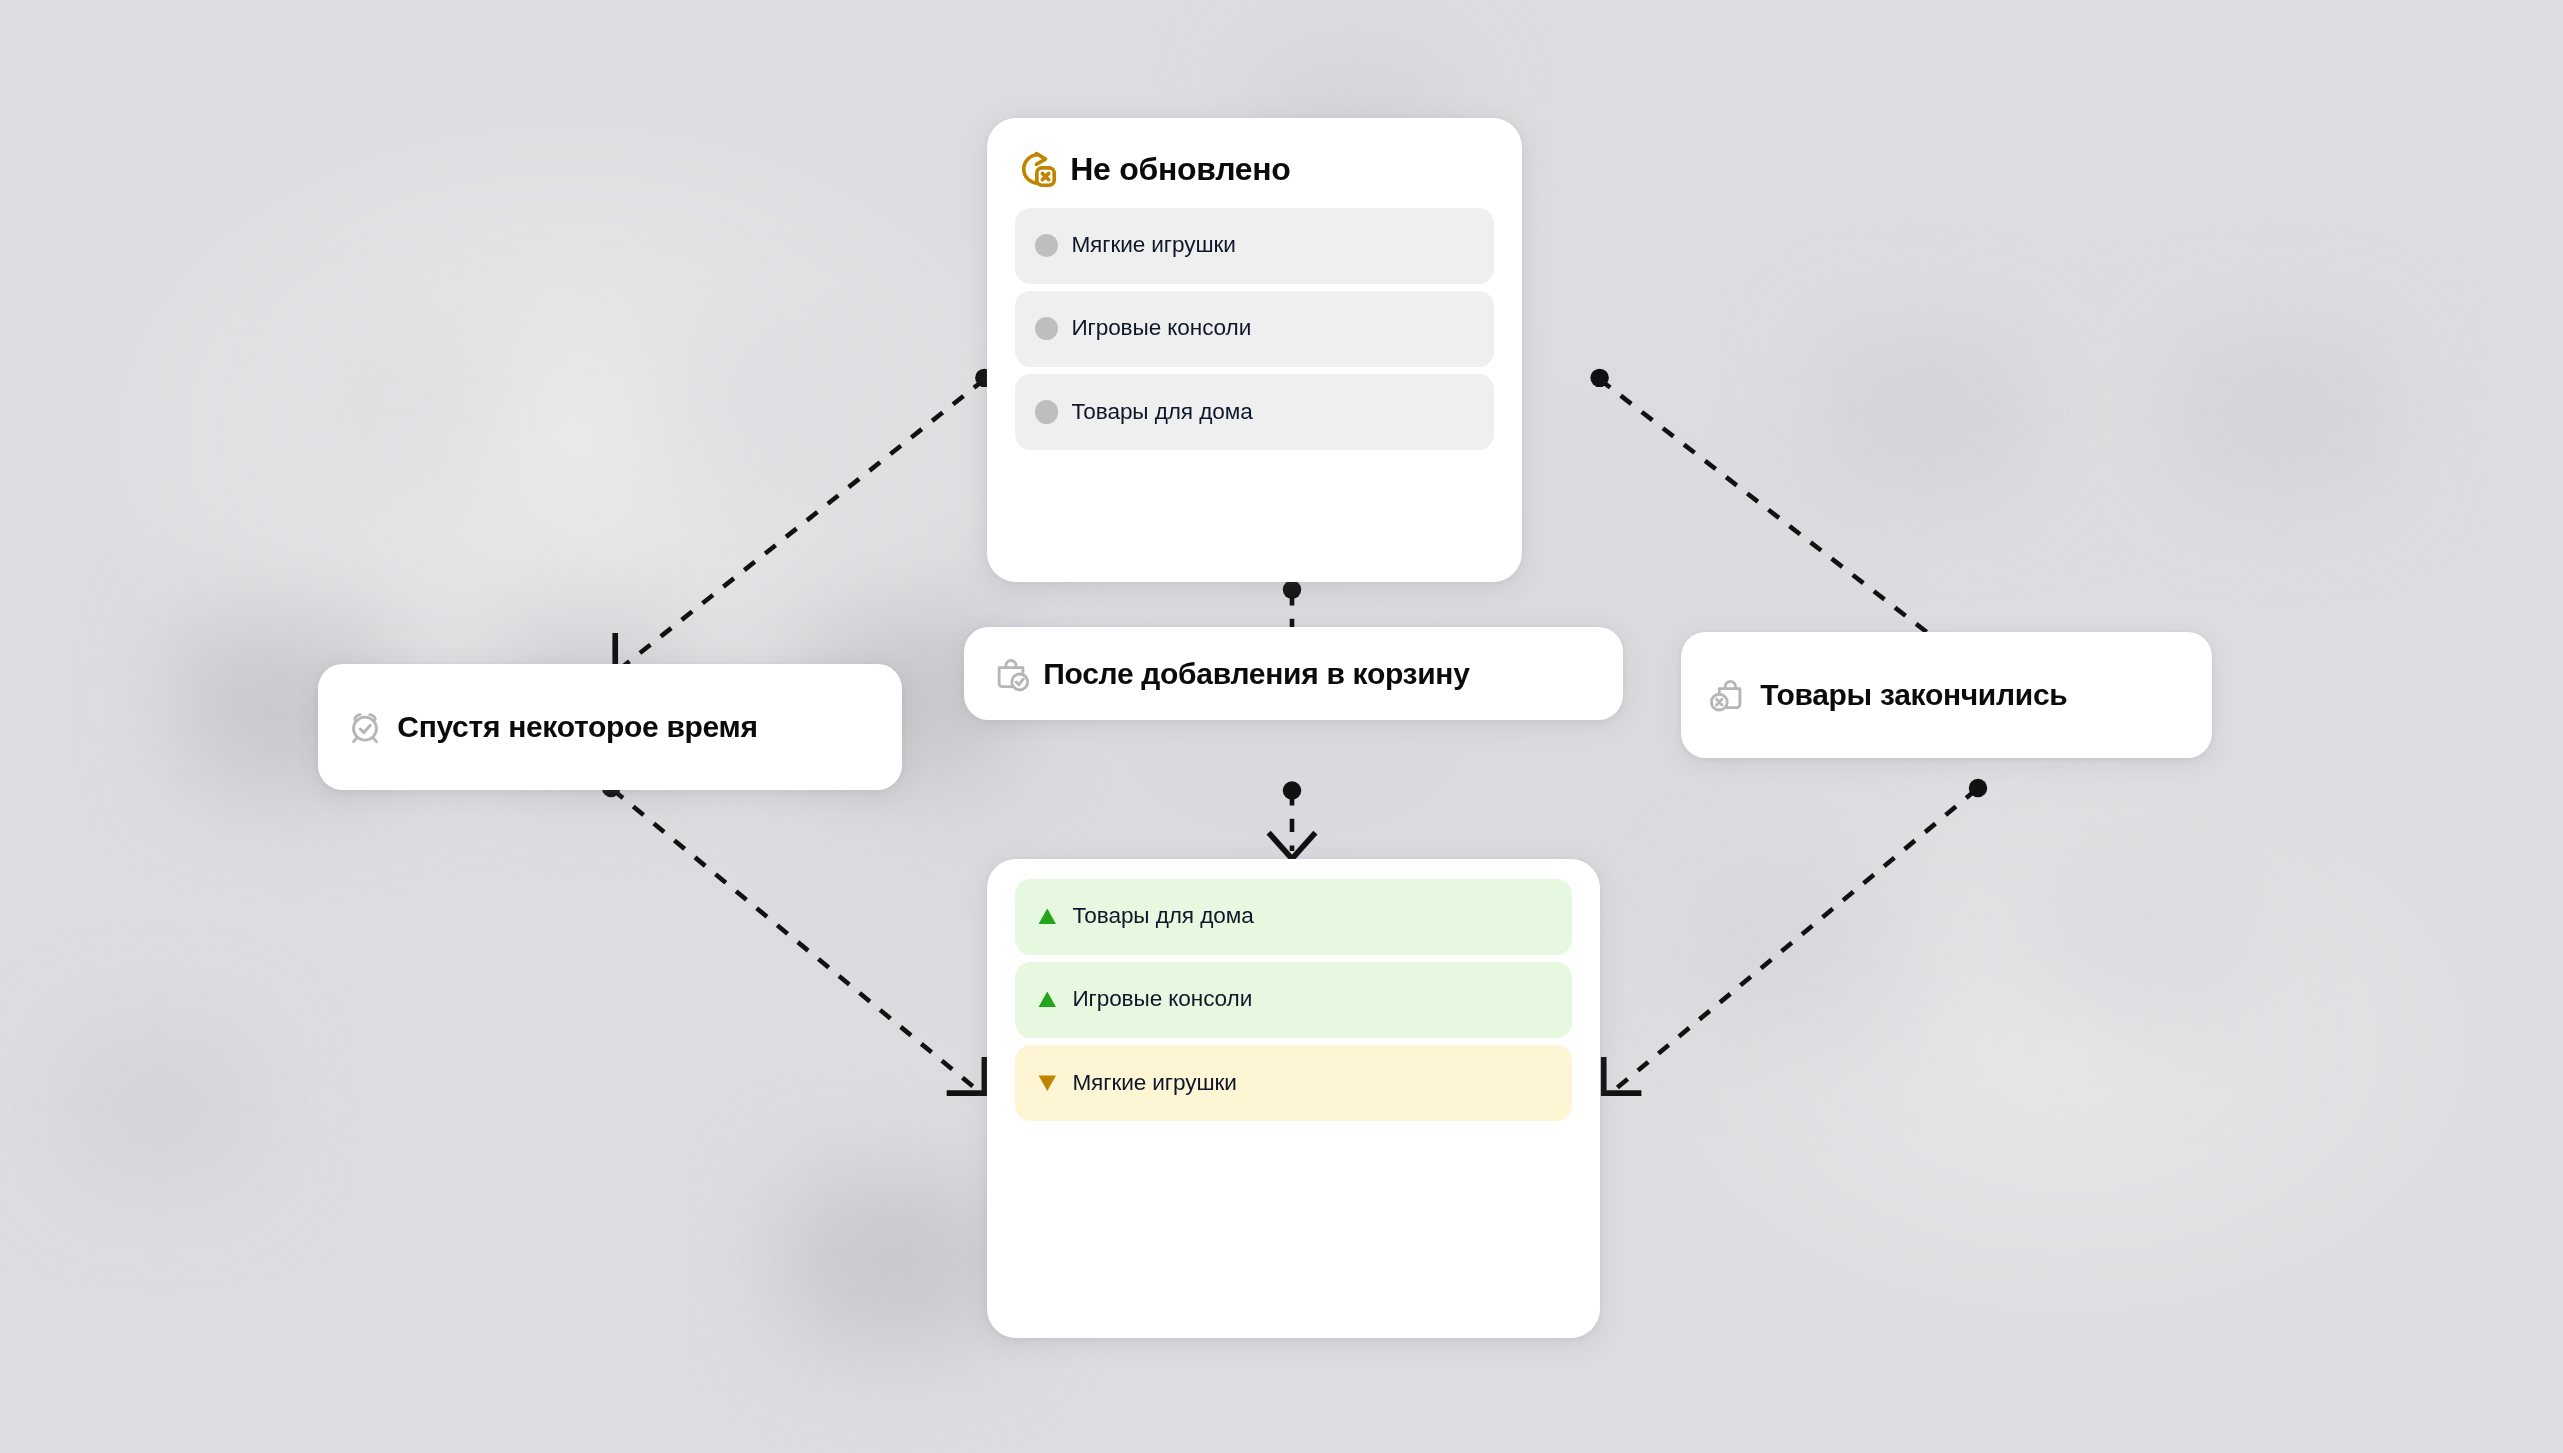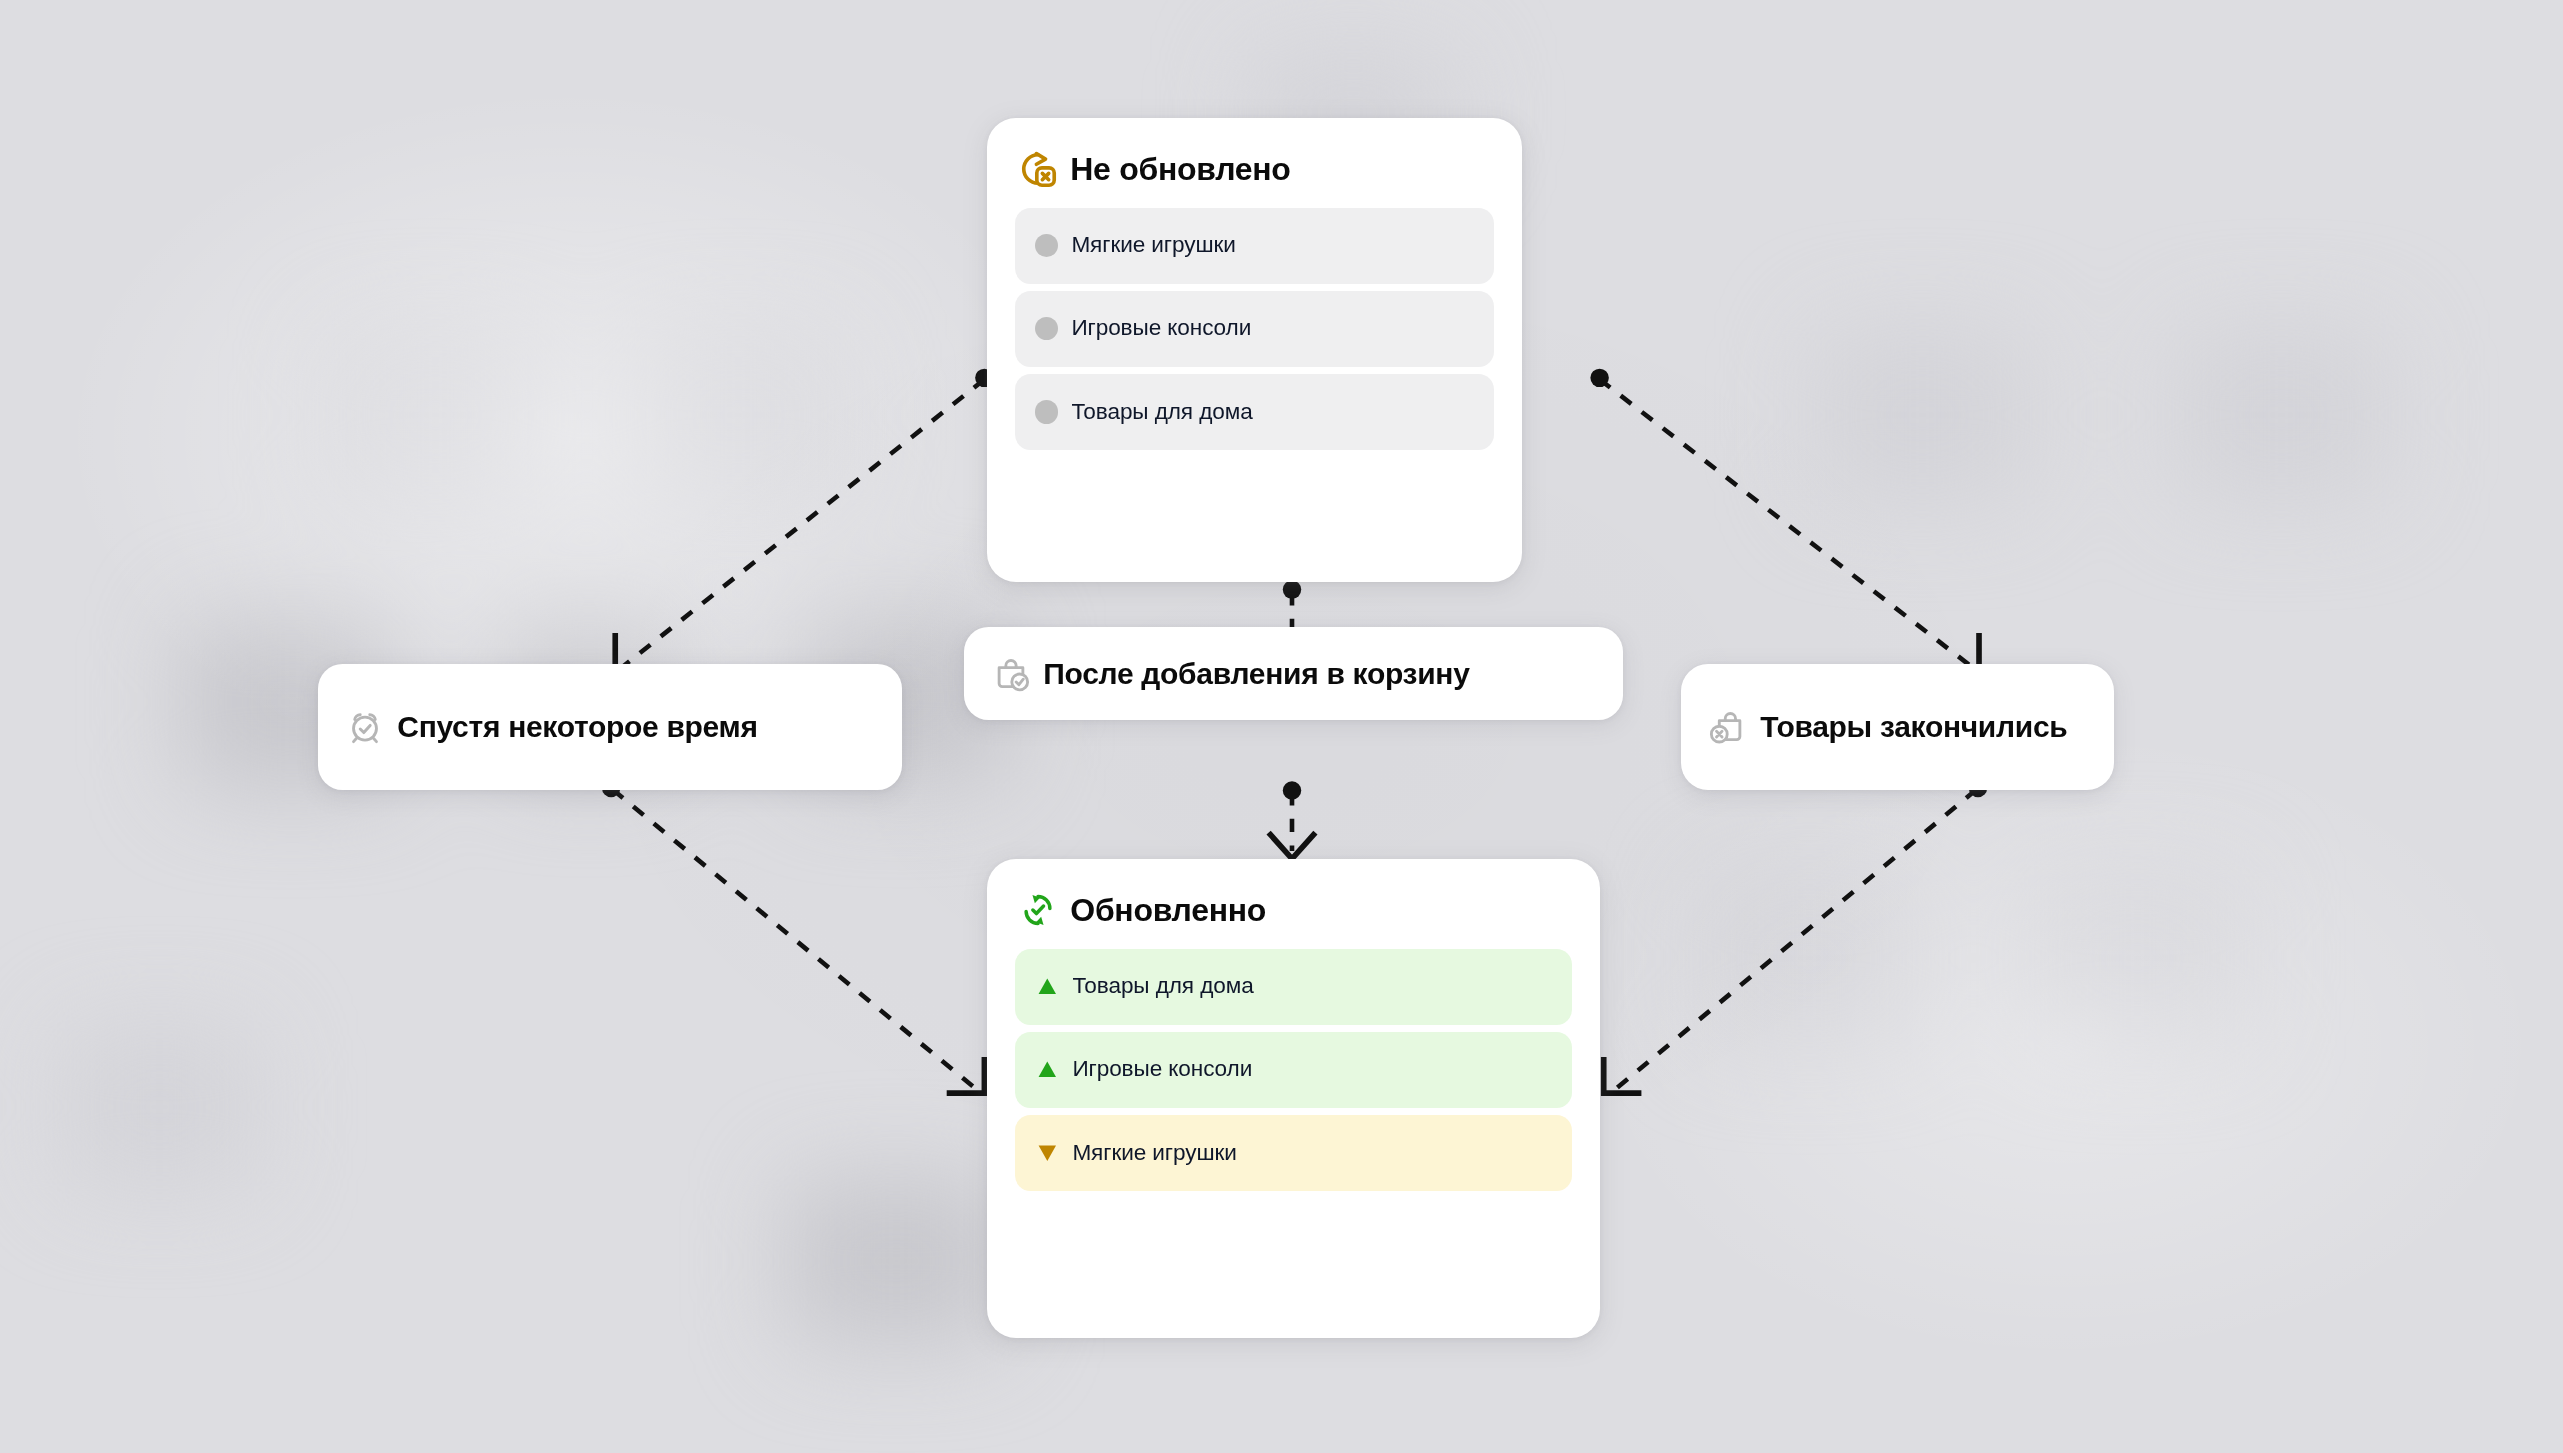--- a/index.html
+++ b/index.html
@@ -255,41 +255,31 @@
   <div class="pill" style="left:964px; top:627px; width:659px; height:93px;align-items:center;">
     <svg class="pill-icon" viewBox="0 0 48 48">
       <path d="M9 16 h30 v20 a4 4 0 0 1 -4 4 H13 a4 4 0 0 1 -4 -4 Z" fill="none" stroke="#b6b6b6" stroke-width="3.6" stroke-linejoin="round"></path>
       <path d="M17.5 16 v-2.5 a6.5 6.5 0 0 1 13 0 V16" fill="none" stroke="#b6b6b6" stroke-width="3.6" stroke-linecap="round"></path>
       <circle cx="35" cy="34" r="10" fill="#ffffff" stroke="#b6b6b6" stroke-width="3.6"></circle>
       <path d="M30.5 34 L34 37.5 L39.5 30.5" fill="none" stroke="#b6b6b6" stroke-width="3.6" stroke-linecap="round" stroke-linejoin="round"></path>
     </svg>
     <span class="pill-label">После добавления в корзину</span>
   </div>
 
-  <div class="pill" style="left:1681px; top:664px; width:433px; height:126px;border-radius:27px;">
+  <div class="pill" style="left:1681px; top:632px; width:531px; height:126px;">
     <svg class="pill-icon" viewBox="0 0 48 48">
       <path d="M13 16 h26 v20 a4 4 0 0 1 -4 4 H17 a4 4 0 0 1 -4 -4 Z" fill="none" stroke="#b6b6b6" stroke-width="3.6" stroke-linejoin="round"></path>
       <path d="M20.5 16 v-2.5 a6.5 6.5 0 0 1 13 0 V16" fill="none" stroke="#b6b6b6" stroke-width="3.6" stroke-linecap="round"></path>
       <circle cx="13" cy="33" r="10" fill="#ffffff" stroke="#b6b6b6" stroke-width="3.6"></circle>
       <path d="M9.5 29.5 L16.5 36.5 M16.5 29.5 L9.5 36.5" fill="none" stroke="#b6b6b6" stroke-width="3.6" stroke-linecap="round"></path>
     </svg>
     <span class="pill-label">Товары закончились</span>
   </div>
 
   <div class="card" style="left:987px; top:859px; width:613px; height:479px;">
-    <div class="card-header">
-      <svg class="card-icon" viewBox="0 0 48 48">
-        <path d="M9 26 A15 15 0 0 0 24 41" fill="none" stroke="#22a51a" stroke-width="4.4" stroke-linecap="round"></path>
-        <path d="M39 22 A15 15 0 0 0 24 7" fill="none" stroke="#22a51a" stroke-width="4.4" stroke-linecap="round"></path>
-        <path d="M17 5 L26.5 8.5 L20 15.5 Z" fill="#22a51a"></path>
-        <path d="M31 43 L21.5 39.5 L28 32.5 Z" fill="#22a51a"></path>
-        <path d="M17.5 24 L22 28.5 L31 19" fill="none" stroke="#22a51a" stroke-width="4.4" stroke-linecap="round" stroke-linejoin="round"></path>
-      </svg>
-      <div class="card-title">Обновленно</div>
-    </div>
     <div class="card-list">
 
       <div class="list-item good">
         <svg class="tri" viewBox="0 0 24 24">
           <path d="M12 4.5 L20.5 19.5 L3.5 19.5 Z" fill="#22a51a"></path>
         </svg>
         <span class="item-label">Товары для дома</span>
       </div>
 
       <div class="list-item good">

